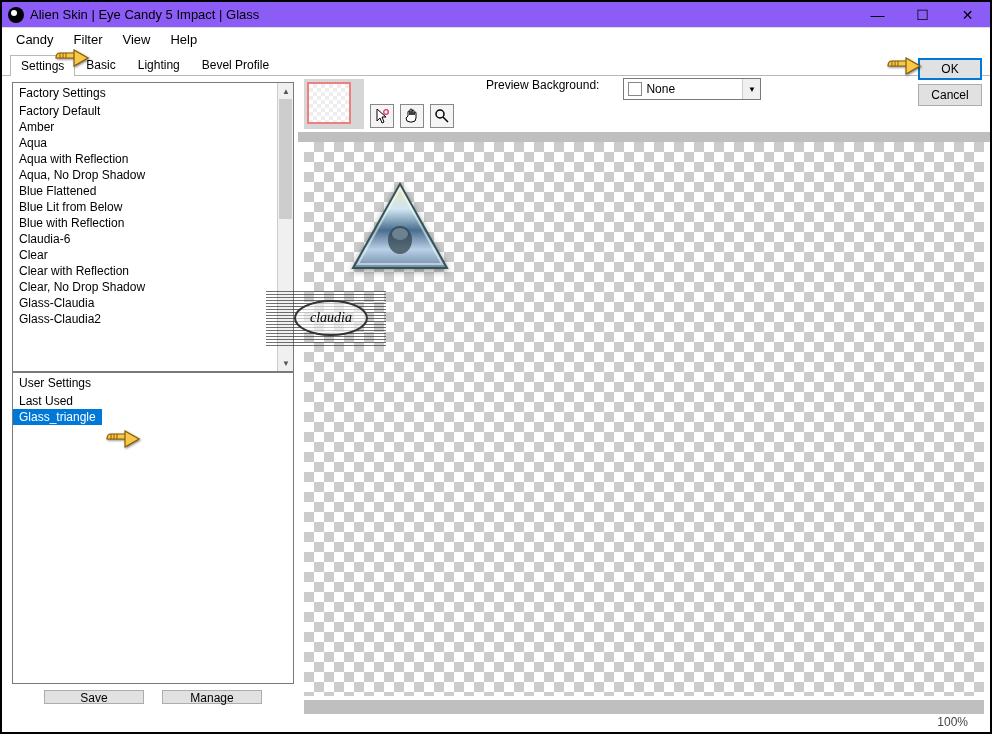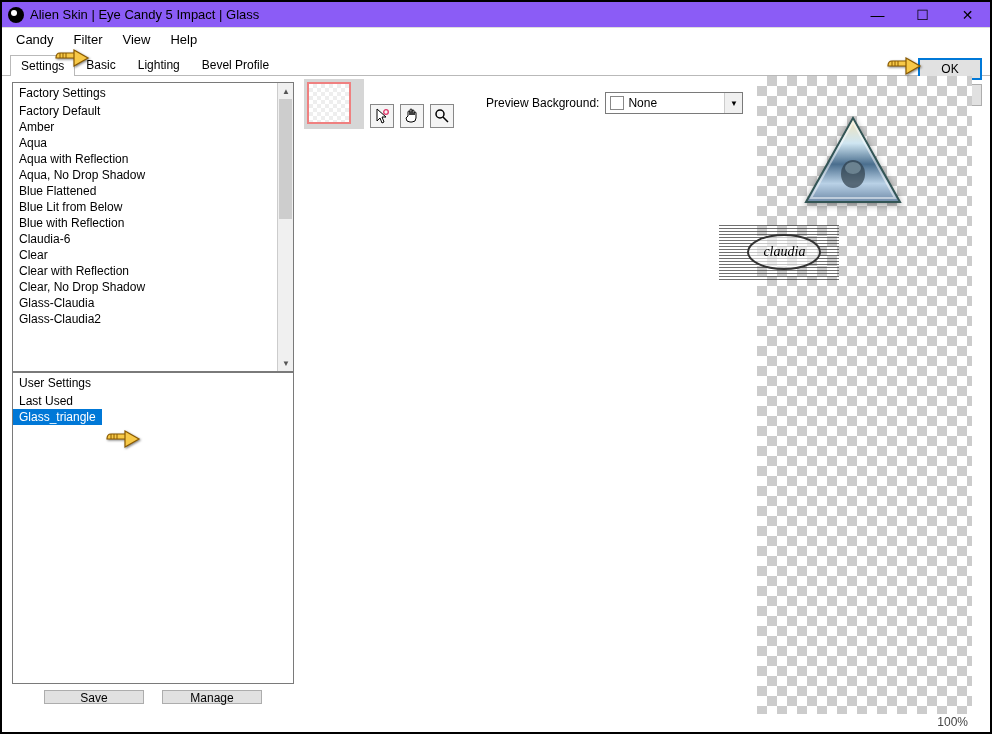--- a/index.html
+++ b/index.html
@@ -35,35 +35,35 @@
 .scrollbar-v { position: absolute; right: 0; top: 0; width: 16px; height: 100%; background: #f0f0f0; border-left: 1px solid #ccc; }
 .scrollbar-v .thumb { position: absolute; top: 16px; left: 1px; right: 1px; height: 120px; background: #cdcdcd; }
 .scrollbar-v .arrow { position: absolute; left: 0; width: 16px; height: 16px; display: flex; align-items: center; justify-content: center; font-size: 8px; color: #555; }
 .scrollbar-v .arrow.up { top: 0; }
 .scrollbar-v .arrow.down { bottom: 0; }
 
 .button-row { display: flex; gap: 18px; justify-content: center; padding: 6px 4px; }
 .btn { width: 100px; height: 14px; background: #e1e1e1; border: 1px solid #adadad; font-size: 12px; cursor: pointer; }
 
 
-.right-area { flex: 1; display: flex; flex-direction: row; position: relative; }
+.right-area { flex: 1; display: flex; flex-direction: column; position: relative; }
 
 .top-strip { height: 56px; display: flex; align-items: center; padding: 2px 8px 2px 6px; }
 .thumb-box { width: 60px; height: 50px; background: #d6d6d6; margin-right: 4px; padding: 3px; }
 .thumb-inner { width: 44px; height: 42px; border: 2px solid #ef8080; background-image:
   linear-gradient(45deg,#eee 25%,transparent 25%,transparent 75%,#eee 75%,#eee),
   linear-gradient(45deg,#eee 25%,#fff 25%,#fff 75%,#eee 75%,#eee);
   background-size: 8px 8px; background-position: 0 0, 4px 4px;
 }
 
 .tool-row { display: flex; align-items: flex-end; gap: 4px; margin-left: 0; margin-right: 32px; height: 100%; padding-bottom: 2px; }
 .tool-btn { width: 24px; height: 24px; border: 1px solid #888; background: #f4f4f4; display:flex; align-items:center; justify-content:center; margin-left:2px;}
 .tool-btn svg { width:16px; height:16px; }
 
-.preview-bg { display: flex; align-items: center; gap: 6px; height: 100%; padding-bottom: 2px; }
+.preview-bg { display: flex; align-items: flex-start; gap: 24px; height: 100%; padding-bottom: 2px; }
 .preview-bg label { font-size: 12px; }
 .preview-bg .select { width: 138px; height: 22px; border: 1px solid #7a7a7a; background:#fff; display:flex; align-items:center; padding:0 4px; gap:4px; position:relative; }
 .preview-bg .select .swatch { width:14px; height:14px; border:1px solid #888; background:#fff; }
 .preview-bg .select .sel-arrow { position:absolute; right:0; top:0; width:18px; height:100%; display:flex; align-items:center; justify-content:center; font-size:8px; border-left:1px solid #ccc; background:#f0f0f0;}
 
 .ok-cancel { position: absolute; top: -18px; right: 8px; display: flex; flex-direction: column; gap: 4px; }
 .ok-btn { width: 64px; height: 22px; border: 2px solid #0078d7; background:#e1e1e1; font-size:12px; cursor:pointer; }
 .cancel-btn { width: 64px; height: 22px; border: 1px solid #adadad; background:#e1e1e1; font-size:12px; cursor:pointer; }
 
 .gray-bar { height: 10px; background: #bfbfbf; }

